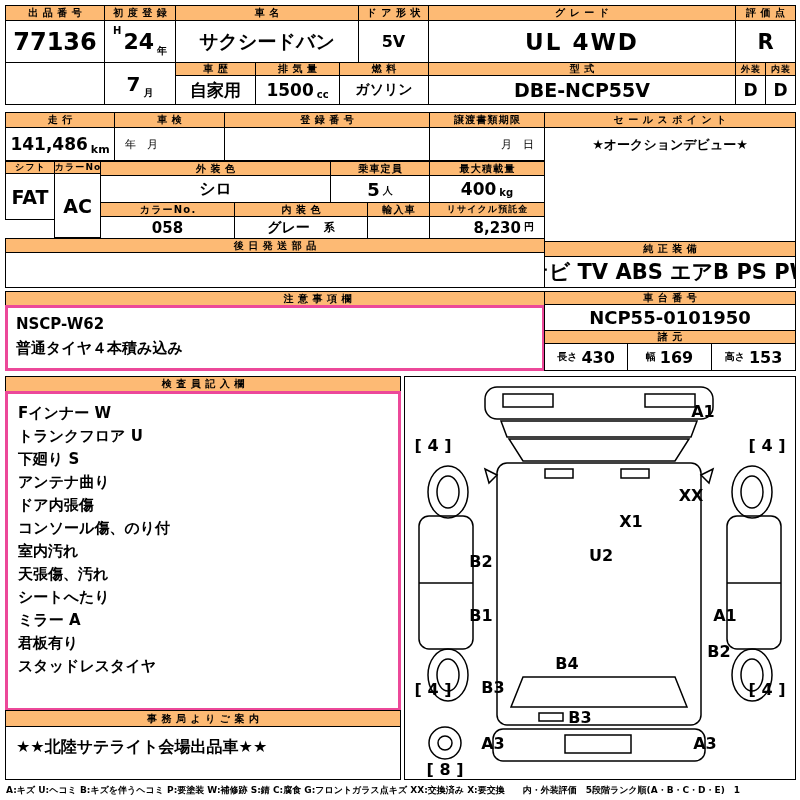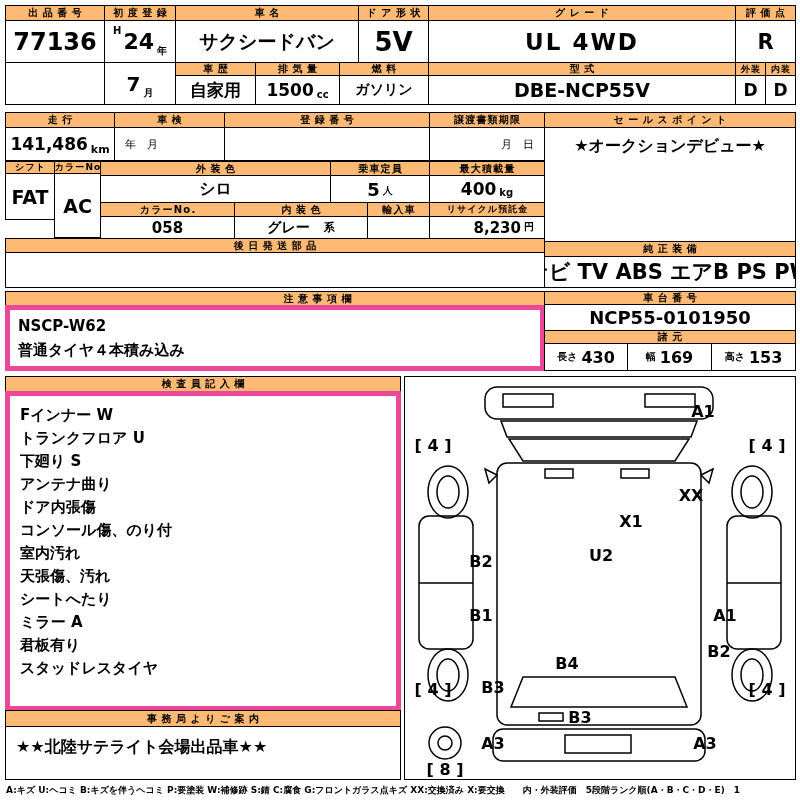--- a/index.html
+++ b/index.html
@@ -10,21 +10,21 @@
   .hdr { background:#fdba74; display:flex; align-items:center; justify-content:center;
     font-size:10px; font-weight:bold; letter-spacing:0.45em; text-indent:0.45em; white-space:nowrap; }
   .hdr.tight { letter-spacing:0.12em; text-indent:0.12em; }
   .val { display:flex; align-items:center; justify-content:center; font-weight:bold; white-space:nowrap; }
   .val.left { justify-content:flex-start; padding-left:10px; }
   .val.right { justify-content:flex-end; padding-right:10px; }
   .val.top { align-items:flex-start; padding-top:8px; }
   .unit { font-size:10px; font-weight:bold; align-self:flex-end; margin:0 0 4px 3px; }
   .sup { font-size:10px; font-weight:bold; align-self:flex-start; margin:4px 2px 0 0; }
   .plain { font-weight:normal; }
-  .list { position:absolute; border:5px solid #ec4899; background:#fff; padding:8px 10px;
+  .list { position:absolute; border:3px solid #ec4899; background:#fff; padding:8px 10px;
     font-weight:bold; font-size:15px; line-height:23px; overflow:hidden; }
   .marker { font-family:"DejaVu Sans","Liberation Sans",sans-serif; font-size:16px; font-weight:bold;
     text-anchor:middle; fill:#000; }
   .legend { position:absolute; left:6px; top:784px; width:790px; font-size:9px; font-weight:bold;
     white-space:nowrap; overflow:hidden; }
   svg { display:block; }
 </style>
 </head>
 <body>
 
@@ -37,21 +37,21 @@
   <div class="cell hdr" style="left:428px;top:5px;width:308px;height:16px">グレード</div>
   <div class="cell hdr" style="left:735px;top:5px;width:61px;height:16px">評価点</div>
 
   <div class="cell val" style="left:5px;top:20px;width:100px;height:43px;font-size:24px">77136</div>
   <div class="cell val" style="left:104px;top:20px;width:72px;height:43px">
     <span class="sup">H</span>
     <span style="font-size:22px">24</span>
     <span class="unit">年</span>
   </div>
   <div class="cell val" style="left:175px;top:20px;width:184px;height:43px;font-size:19px">サクシードバン</div>
-  <div class="cell val" style="left:358px;top:20px;width:71px;height:43px;font-size:26px">5V</div>
+  <div class="cell val" style="left:358px;top:20px;width:71px;height:43px;font-size:16px">5V</div>
   <div class="cell val" style="left:428px;top:20px;width:308px;height:43px;font-size:23px;letter-spacing:2px">UL 4WD</div>
   <div class="cell val" style="left:735px;top:20px;width:61px;height:43px;font-size:21px">R</div>
 
   <div class="cell hdr" style="left:175px;top:62px;width:81px;height:14px">車歴</div>
   <div class="cell hdr" style="left:255px;top:62px;width:85px;height:14px">排気量</div>
   <div class="cell hdr" style="left:339px;top:62px;width:90px;height:14px">燃料</div>
   <div class="cell hdr" style="left:428px;top:62px;width:308px;height:14px">型式</div>
   <div class="cell hdr tight" style="left:735px;top:62px;width:31px;height:14px;font-size:9px">外装</div>
   <div class="cell hdr tight" style="left:765px;top:62px;width:31px;height:14px;font-size:9px">内装</div>
 
@@ -76,21 +76,21 @@
   <div class="cell hdr tight" style="left:429px;top:112px;width:116px;height:16px">譲渡書類期限</div>
   <div class="cell hdr" style="left:544px;top:112px;width:252px;height:16px">セールスポイント</div>
 
   <div class="cell val" style="left:5px;top:127px;width:110px;height:34px">
     <span style="font-size:17px">141,486</span>
     <span class="unit" style="font-size:11px">km</span>
   </div>
   <div class="cell val left plain" style="left:114px;top:127px;width:111px;height:34px;font-size:11px">年　月</div>
   <div class="cell" style="left:224px;top:127px;width:206px;height:34px"></div>
   <div class="cell val right plain" style="left:429px;top:127px;width:116px;height:34px;font-size:11px">月　日</div>
-  <div class="cell val top" style="left:544px;top:127px;width:252px;height:141px;font-size:16px">★オークションデビュー★</div>
+  <div class="cell val top" style="left:544px;top:127px;width:252px;height:141px;font-size:13px">★オークションデビュー★</div>
 
   <div class="cell hdr tight" style="left:5px;top:161px;width:50px;height:13px;font-size:9px">シフト</div>
   <div class="cell hdr tight" style="left:54px;top:161px;width:47px;height:13px;font-size:9px">カラーNo</div>
   <div class="cell val" style="left:5px;top:173px;width:50px;height:47px;font-size:19px">FAT</div>
   <div class="cell val" style="left:54px;top:173px;width:47px;height:65px;font-size:19px">AC</div>
 
   <div class="cell hdr" style="left:100px;top:161px;width:231px;height:15px">外装色</div>
   <div class="cell val" style="left:100px;top:175px;width:231px;height:28px;font-size:16px">シロ</div>
   <div class="cell hdr tight" style="left:330px;top:161px;width:100px;height:15px">乗車定員</div>
   <div class="cell val" style="left:330px;top:175px;width:100px;height:28px">

